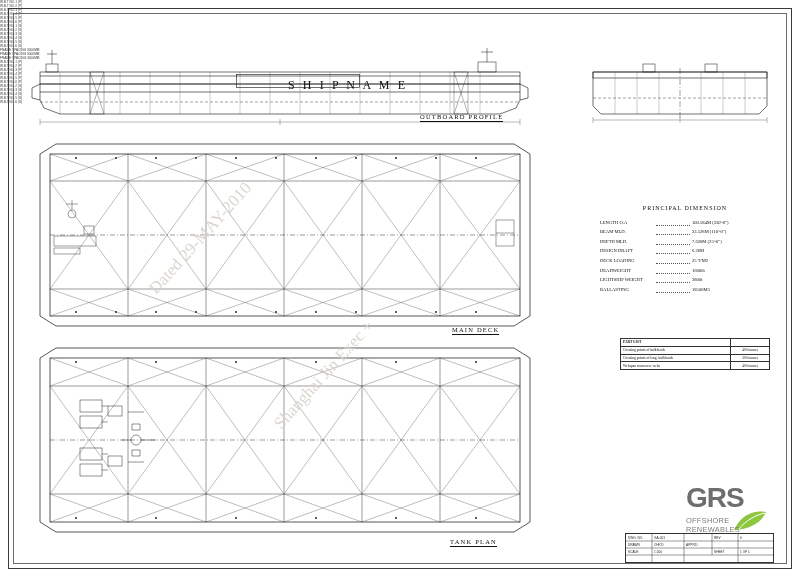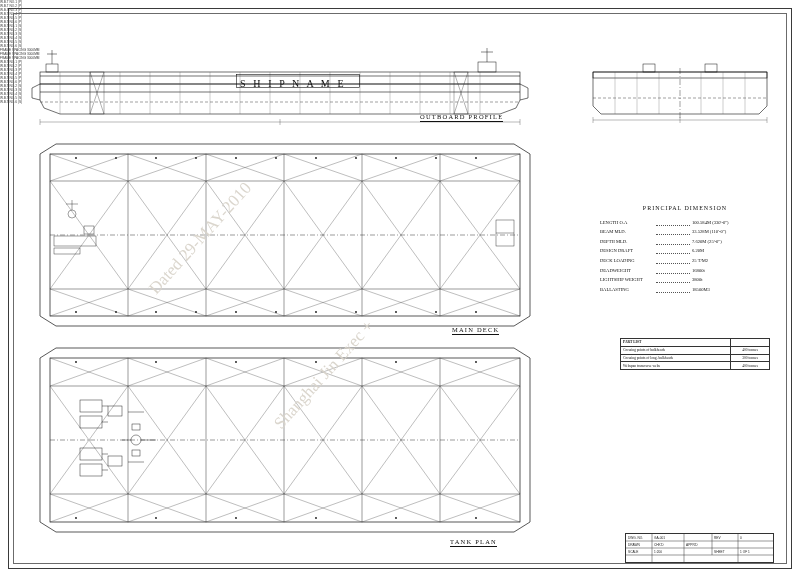--- a/index.html
+++ b/index.html
@@ -22,21 +22,21 @@
   .tbl{position:absolute;left:620px;top:338px;width:150px;border:1px solid #333;border-collapse:collapse;font-family:"Liberation Serif",serif;font-size:3.6px;color:#111;}
   .tbl td{border:1px solid #333;padding:1.4px 2px;}
   .tbl .c2{width:34px;text-align:center;}
   .tbl .head{font-weight:bold;}
   .titleblock{position:absolute;left:625px;top:533px;width:147px;height:28px;border:1px solid #333;}
   .tb-grid{position:absolute;left:0;top:0;width:100%;height:100%;}
   .tb-cell{position:absolute;font-family:"Liberation Sans",sans-serif;font-size:3.2px;color:#222;white-space:nowrap;}
   .grs{position:absolute;left:686px;top:484px;width:92px;height:60px;}
   .grs-text{font-family:"Liberation Sans",sans-serif;font-weight:bold;font-size:28px;color:#6e6e6e;letter-spacing:-1px;line-height:28px;}
   .grs-sub{font-family:"Liberation Sans",sans-serif;font-size:7.4px;color:#7a7a7a;letter-spacing:.3px;line-height:9px;}
-  .shipname{position:absolute;font-family:"Liberation Serif",serif;font-size:10px;letter-spacing:2.6px;color:#111;}
+  .shipname{position:absolute;font-family:"Liberation Serif",serif;font-size:12px;letter-spacing:2.6px;color:#111;margin-left:48px;}
 </style>
 </head>
 <body>
 
 <div id="sheet">
 
   <div class="frame-outer"></div>
   <div class="frame-inner"></div>
 
   <svg style="position:absolute;left:30px;top:32px;" width="510" height="95">
@@ -447,14 +447,23 @@
     <div class="tb-cell" style="left:114px;top:2px;">0</div>
     <div class="tb-cell" style="left:2px;top:9px;">DRAWN</div>
     <div class="tb-cell" style="left:28px;top:9px;">CHK'D</div>
     <div class="tb-cell" style="left:60px;top:9px;">APPR'D</div>
     <div class="tb-cell" style="left:2px;top:16px;">SCALE</div>
     <div class="tb-cell" style="left:28px;top:16px;">1:200</div>
     <div class="tb-cell" style="left:88px;top:16px;">SHEET</div>
     <div class="tb-cell" style="left:114px;top:16px;">1 OF 1</div>
   </div>
 
+  <div class="grs">
+    <div class="grs-text" style="position:absolute;left:0;top:0;">GRS</div>
+    <svg style="position:absolute;left:46px;top:26px;" width="36" height="22">
+      <path d="M2,20 C10,2 26,0 34,2 C30,12 18,20 2,20 Z" fill="#8dc63f"></path>
+      <path d="M6,20 C14,10 24,5 33,3" stroke="#ffffff" stroke-width="1" fill="none"></path>
+    </svg>
+    <div class="grs-sub" style="position:absolute;left:0;top:32px;">OFFSHORE</div>
+    <div class="grs-sub" style="position:absolute;left:0;top:41px;">RENEWABLES</div>
+  </div>
 
 </div>
 
 </body></html>

